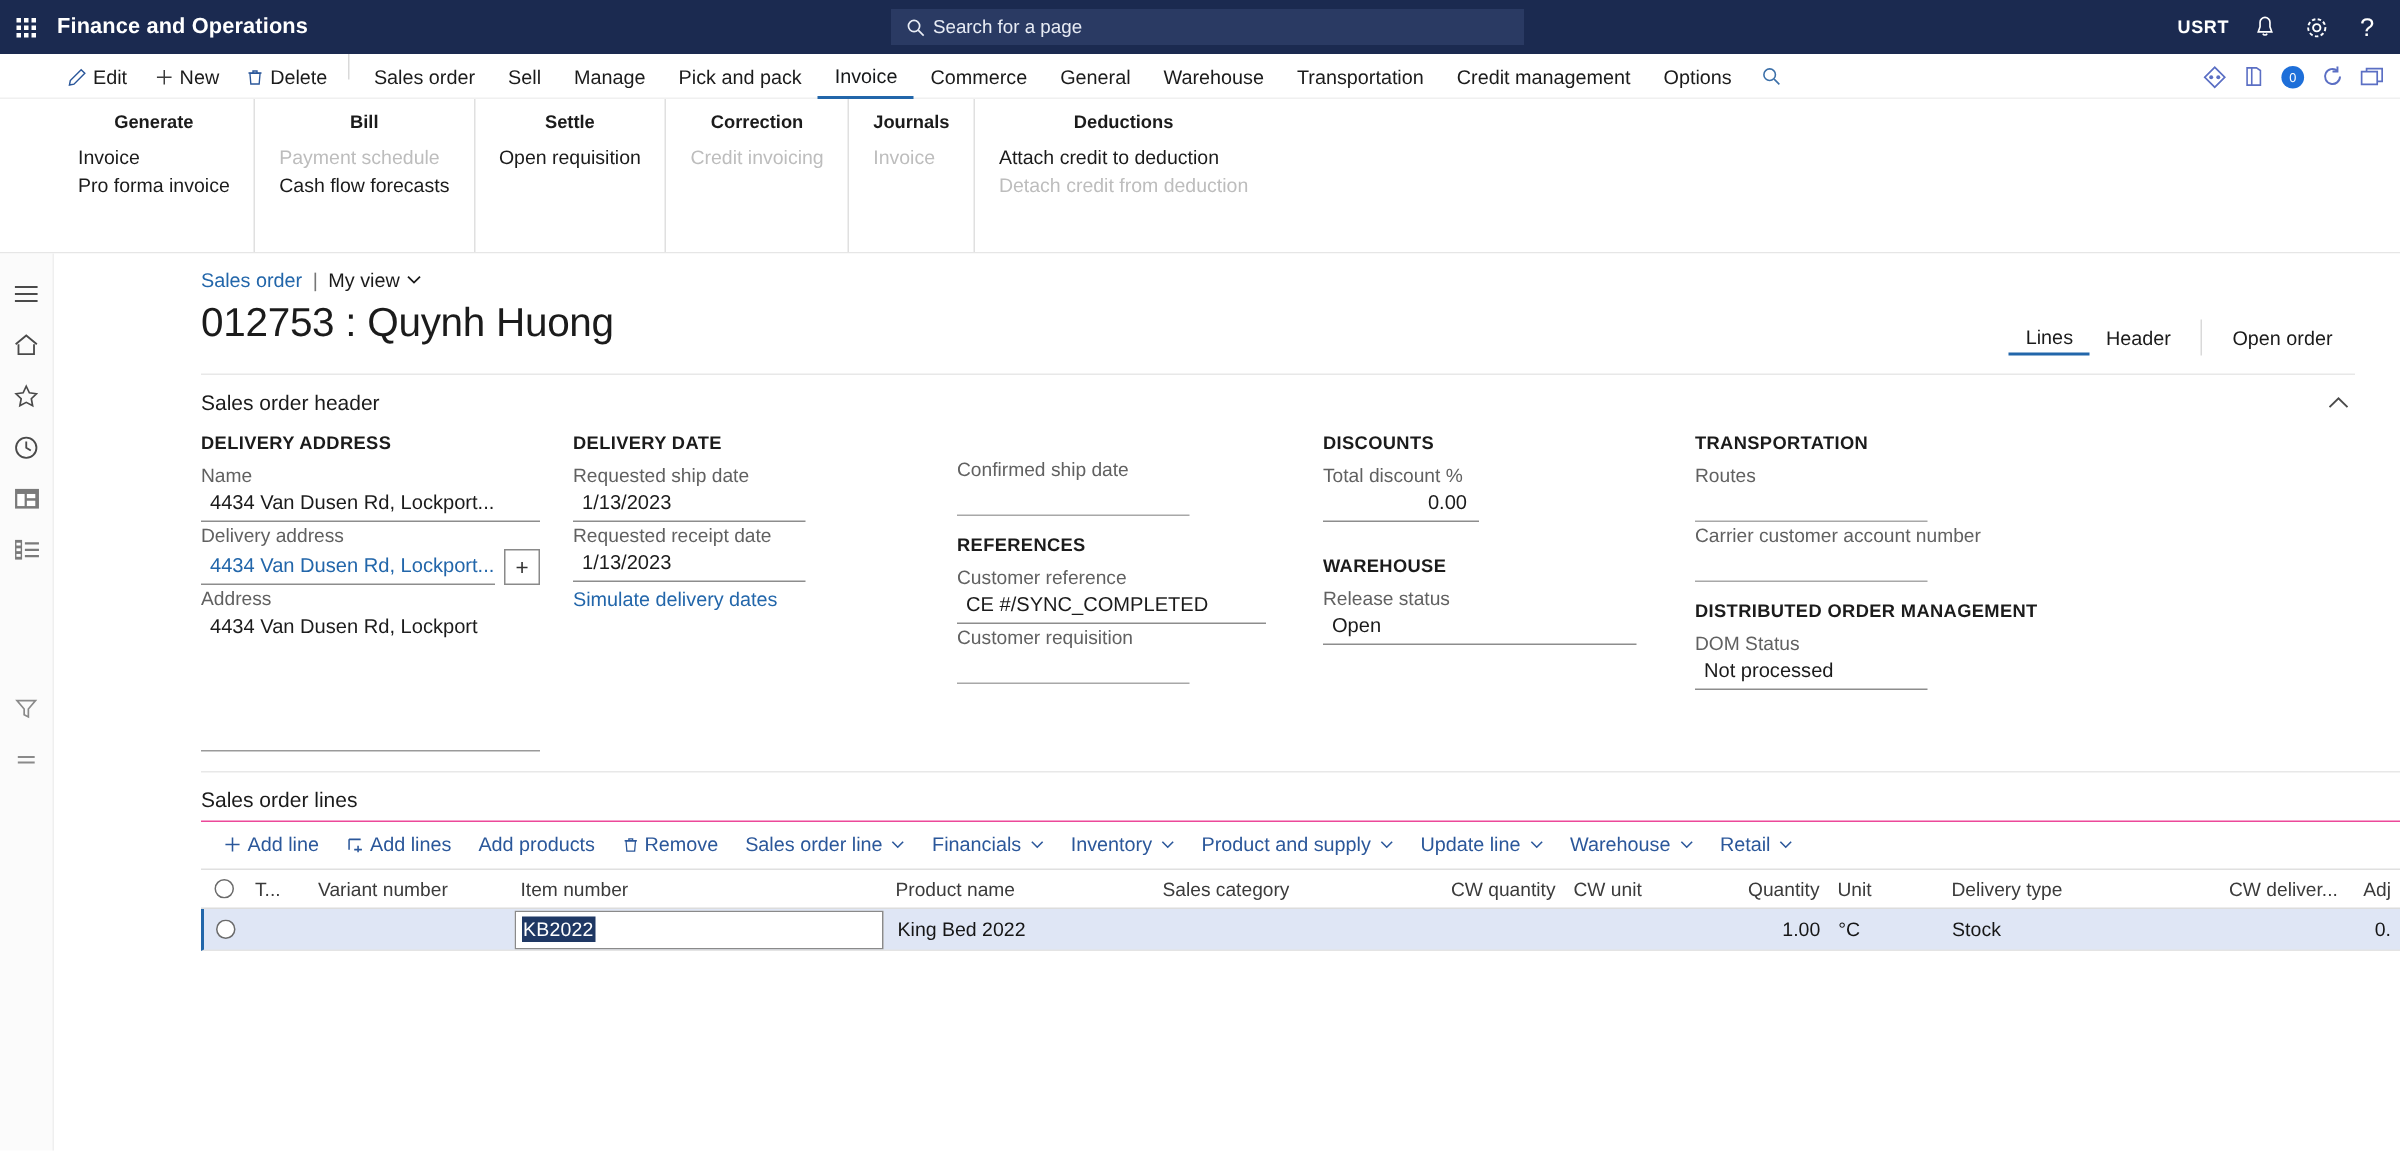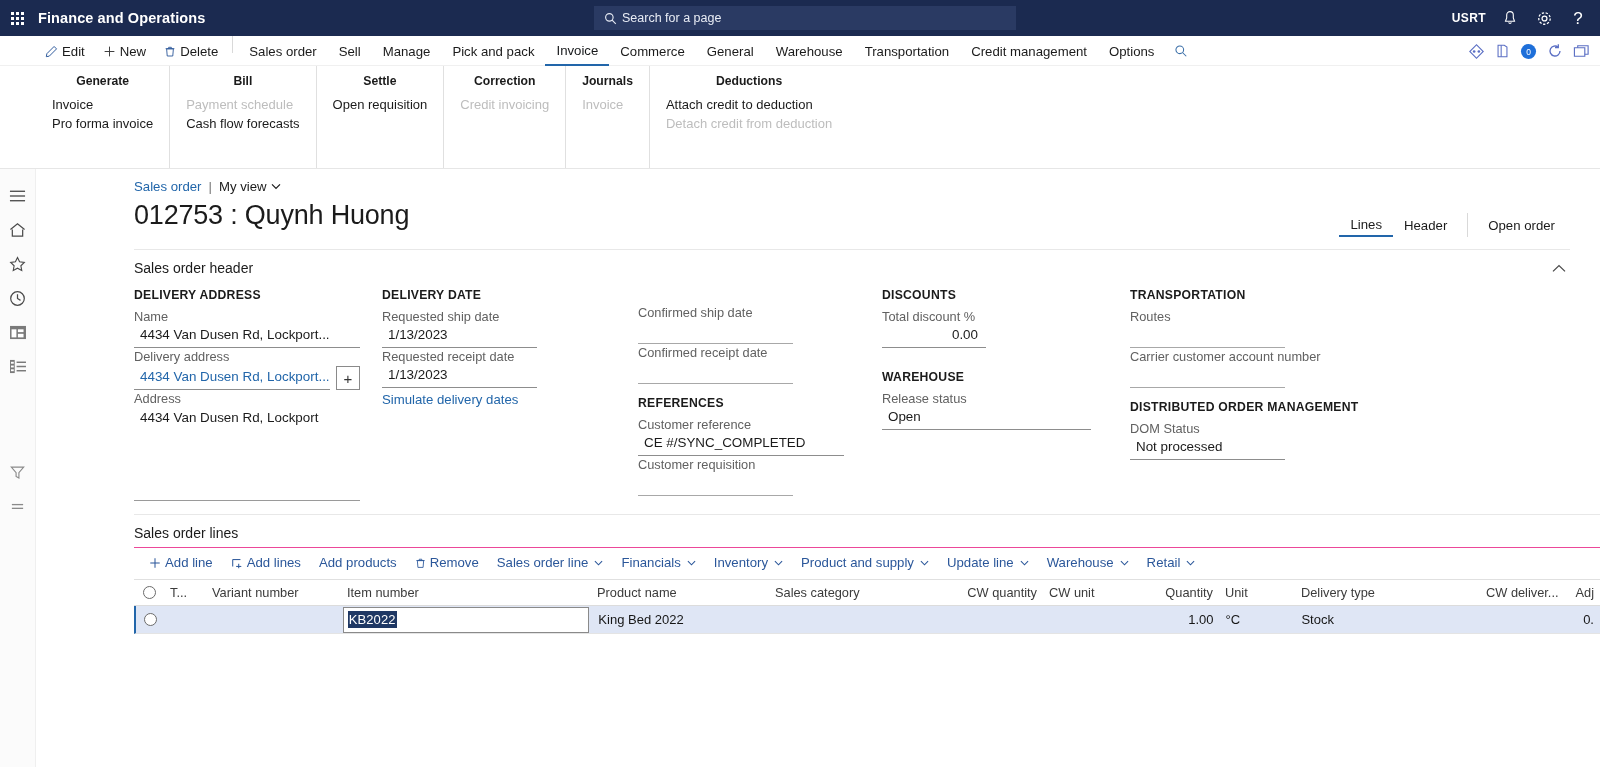--- a/index.html
+++ b/index.html
@@ -670,24 +670,20 @@
         </div>
 
         <div class="col c3">
           <div style="height:17px;"></div>
 
           <div class="fld">
             <div class="fld-label">Confirmed ship date</div>
             <div class="fld-val blank" style="width:155px;"></div>
           </div>
 
-          <div class="fld">
-            <div class="fld-label">Confirmed receipt date</div>
-            <div class="fld-val blank" style="width:155px;"></div>
-          </div>
 
           <div class="grp-title" style="margin-top:12px;">REFERENCES</div>
 
           <div class="fld">
             <div class="fld-label">Customer reference</div>
             <div class="fld-val" style="width:206px;">CE  #/SYNC_COMPLETED</div>
           </div>
 
           <div class="fld">
             <div class="fld-label">Customer requisition</div>

